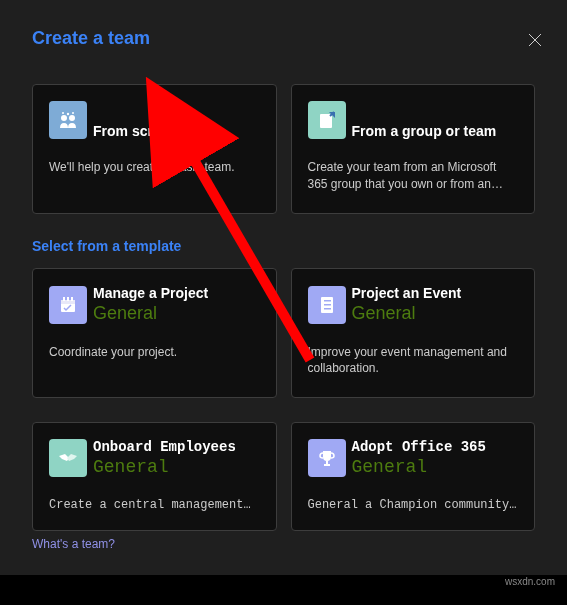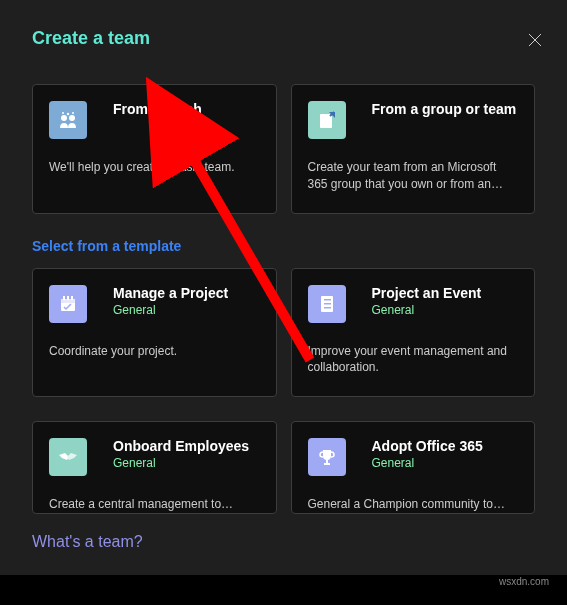--- a/index.html
+++ b/index.html
@@ -21,21 +21,21 @@
     }
     .dialog-header {
       display: flex;
       justify-content: space-between;
       align-items: flex-start;
       padding: 28px 20px 32px 32px;
     }
     .dialog-title {
       font-size: 18px;
       font-weight: 700;
-      color: #5eead4;
+      color: #3b82f6;
     }
     .close-btn {
       width: 24px;
       height: 24px;
       display: flex;
       align-items: center;
       justify-content: center;
       cursor: pointer;
       color: #ccc;
       font-size: 16px;
@@ -49,75 +49,76 @@
       flex: 1;
       background: #0f0f0f;
       border: 1px solid #3d3d3d;
       border-radius: 4px;
       padding: 16px 16px 20px 16px;
       cursor: pointer;
       min-width: 0;
     }
     .card-top {
       display: flex;
-      align-items: flex-start;
-      gap: 26px;
+      align-items: flex-end;
+      gap: 6px;
       margin-bottom: 20px;
     }
     .card-icon {
       width: 38px;
       height: 38px;
       border-radius: 4px;
       display: flex;
       align-items: center;
       justify-content: center;
       flex-shrink: 0;
     }
     .card-title {
       font-size: 14px;
       font-weight: 700;
       color: #fff;
     }
     .card-sub {
-      font-size: 12px;
-      color: #86efac;
+      font-size: 18px;
+      color: #4d7c0f;
       margin-top: 2px;
     }
     .card-desc {
       font-size: 12px;
       color: #ccc;
       line-height: 1.4;
       display: -webkit-box;
       -webkit-line-clamp: 2;
       -webkit-box-orient: vertical;
       overflow: hidden;
     }
     .section-title {
       font-size: 14px;
       font-weight: 700;
       color: #3b82f6;
       padding: 0 32px 14px 32px;
     }
     .cutoff-row .card {
-      padding-bottom: 0;
+      padding-bottom: 16px;
+      font-family: Liberation Mono, monospace;
     }
     .cutoff-row .card-desc {
       -webkit-line-clamp: 1;
     }
     .footer-link {
       position: absolute;
       bottom: 24px;
       left: 32px;
-      font-size: 16px;
+      font-size: 12px;
       color: #8f90e6;
       cursor: pointer;
     }
     .watermark {
       position: absolute;
-      right: 18px;
+      right: 12px;
       top: 576px;
       font-size: 10px;
       color: #888;
     }
     .arrow-overlay {
       position: absolute;
       pointer-events: none;
       top: 0;
       left: 0;
     }

